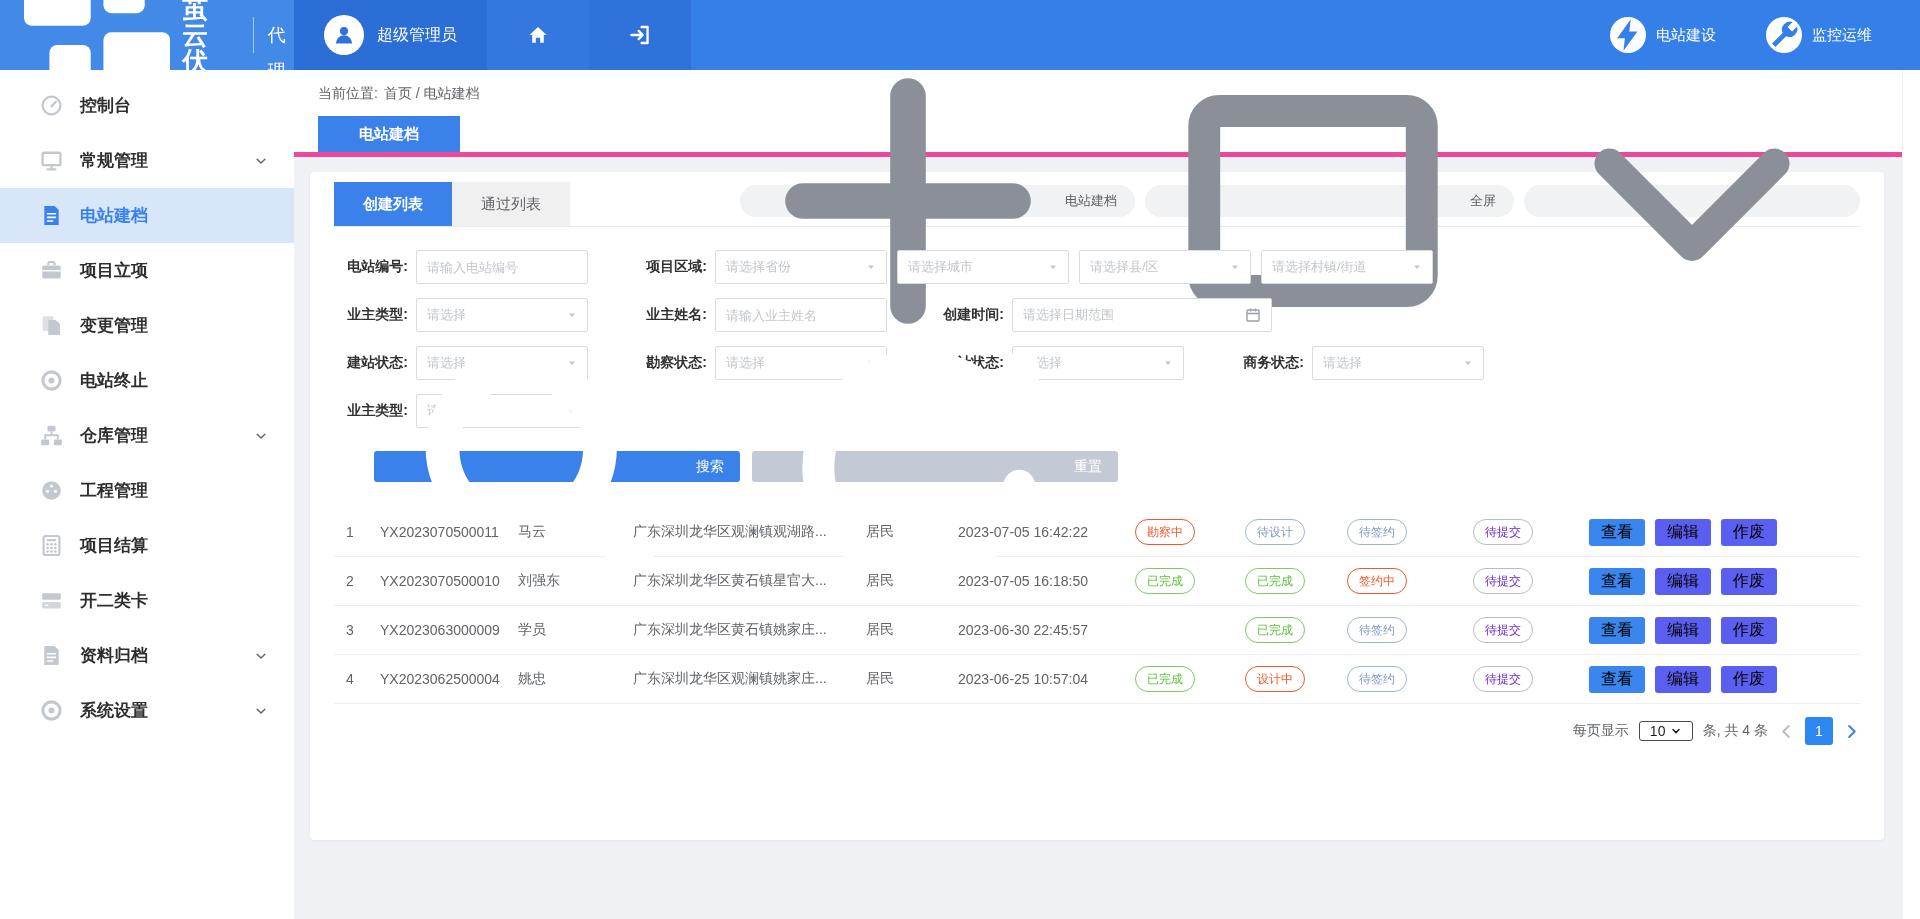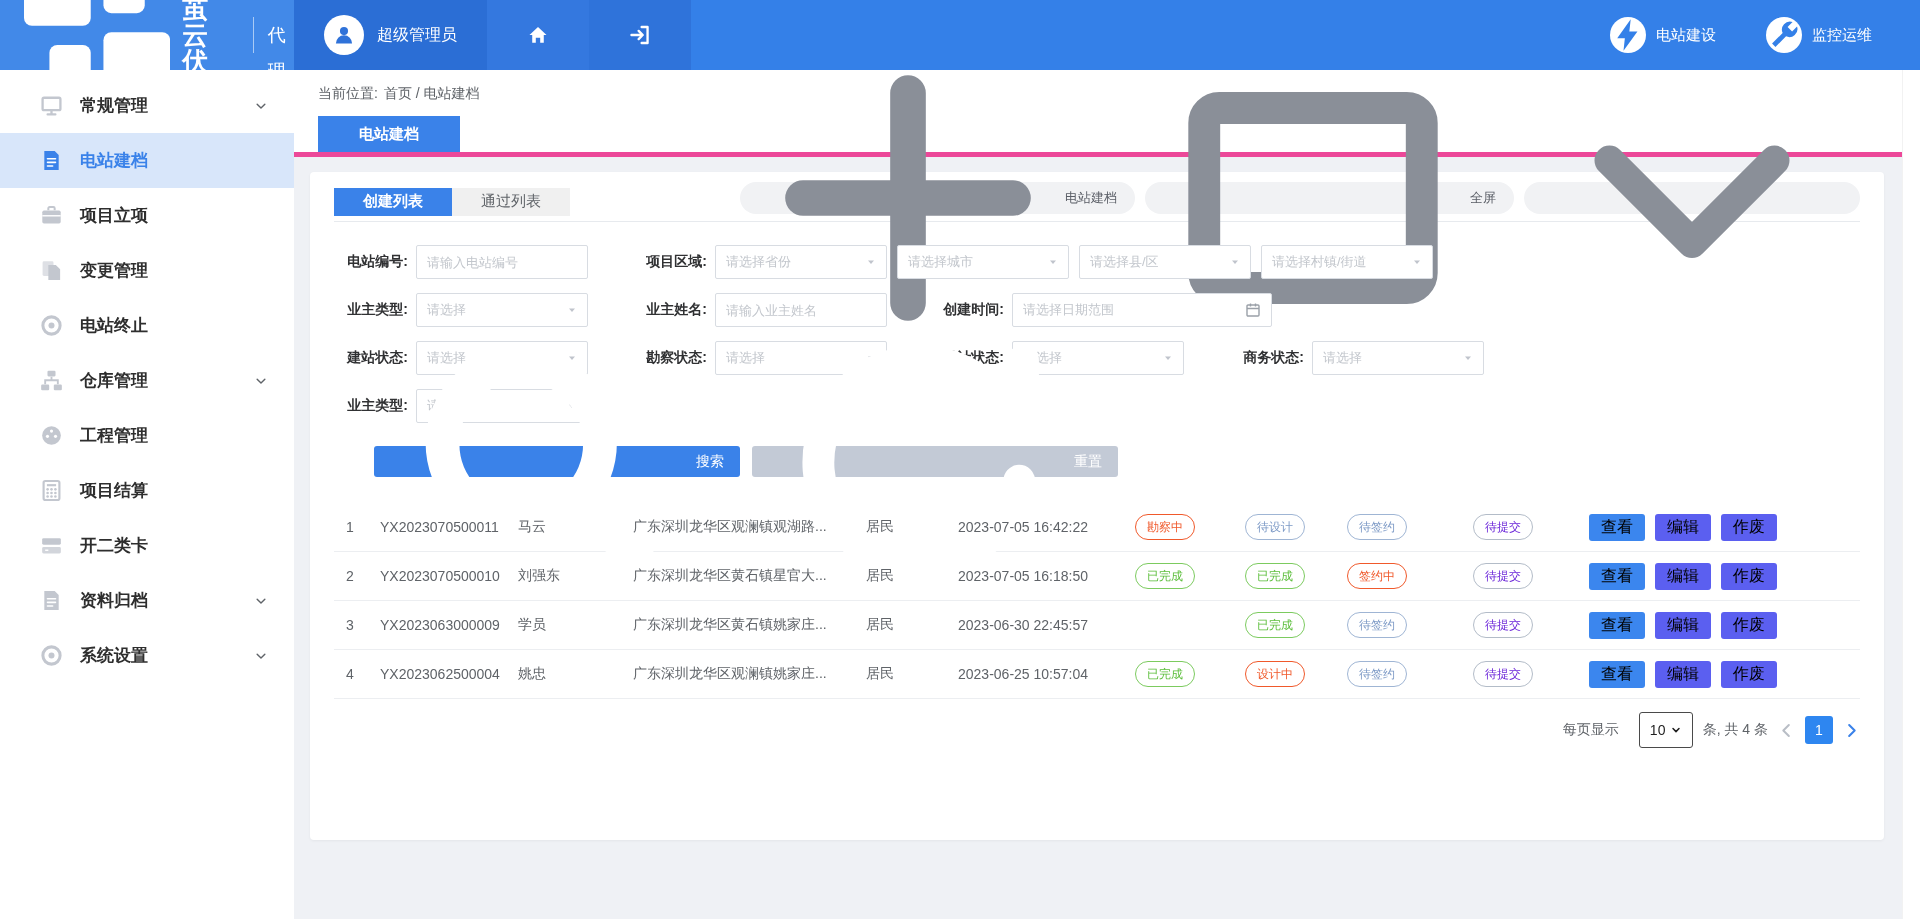--- a/index.html
+++ b/index.html
@@ -48,21 +48,21 @@
 
   .white-head { background:#fff; border-bottom:5px solid #ec4899; padding:15px 0 0 24px; }
   .breadcrumb { font-size:14px; color:#5F6368; display:flex; gap:6px; }
   .page-tab { margin-top:13px; width:142px; height:36px; background:#3A82E9; color:#fff;
     font-size:15px; font-weight:bold; display:flex; align-items:center; justify-content:center; cursor:pointer; }
 
   
   .card { margin:15px 18px 0 16px; background:#fff; border-radius:4px; height:668px;
     padding:10px 24px 0; box-shadow:0 1px 3px rgba(0,0,0,.05); }
   .card-top { display:flex; align-items:center; border-bottom:1px solid #E7EAEE; }
-  .ltab { height:28px; min-width:118px; padding:0 24px; display:flex; align-items:center;
+  .ltab { height:44px; min-width:118px; padding:0 24px; display:flex; align-items:center;
     justify-content:center; font-size:15px; cursor:pointer; }
   .ltab.active { background:#3A82E9; color:#fff; font-weight:bold; }
   .ltab.plain { background:#F0F0F0; color:#5F6368; }
   .card-tools { margin-left:auto; display:flex; gap:10px; align-items:center; padding-bottom:7px; }
   .pillbtn { height:32px; border-radius:16px; background:#F1F2F4; border:none; display:flex;
     align-items:center; gap:7px; padding:0 18px; font-size:13px; color:#5A5E66; cursor:pointer; }
   .pillbtn svg { width:14px; height:14px; color:#8A8F98; }
 
   
   .filters { margin-top:22px; }
@@ -108,22 +108,22 @@
   .pill-blue   { color:#7D9AC6; border-color:#9FB5D4; }
   .pill-gray   { color:#6d28d9; border-color:#B3BCC8; }
   .op { width:56px; height:27px; border:none; border-radius:3px; color:#000000; font-size:16px;
     cursor:pointer; margin-right:6px; }
   .op-view { background:#3B86EE; }
   .op-edit,.op-void { background:#5B5FF0; }
 
   
   .pagination { display:flex; align-items:center; justify-content:flex-end; margin-top:13px;
     font-size:14px; color:#5F6368; gap:10px; }
-  .psize { width:54px; height:36px; border:1px solid #4A4A4A; border-radius:3px; display:flex;
-    align-items:center; justify-content:center; gap:6px; color:#1F1F1F; cursor:pointer; background:#fff;margin-left:10px; }
+  .psize { width:54px; height:20px; border:1px solid #4A4A4A; border-radius:3px; display:flex;
+    align-items:center; justify-content:center; gap:6px; color:#1F1F1F; cursor:pointer; background:#fff; }
   .psize svg { width:10px; height:10px; }
   .pchev { width:17px; height:17px; color:#B9BEC6; cursor:pointer; background:none; border:none; padding:0; }
   .pchev svg { width:100%; height:100%; }
   .pchev.next { color:#3A82E9; }
   .pcur { width:28px; height:28px; border-radius:3px; background:#2E86F0; color:#fff; border:none;
     display:flex; align-items:center; justify-content:center; font-size:14px; cursor:pointer; }
 </style>
 </head>
 <body>
 
@@ -194,20 +194,29 @@
     </div>
   </div>
 </header>
 
 <div class="layout">
 
   <aside class="sidebar">
     <div class="side-item">
       <span class="side-icon" style="display: inline-flex;">
           <svg viewBox="0 0 16 16" fill="none" stroke="currentColor" stroke-width="1.6" stroke-linecap="round" style="width: 100%; height: 100%; display: block;">
+            <circle cx="8" cy="8" r="6.2"></circle>
+            <path d="M8 8.6 11 5.4"></path>
+          </svg>
+        </span>
+      <span class="side-label">控制台</span>
+    </div>
+    <div class="side-item">
+      <span class="side-icon" style="display: inline-flex;">
+          <svg viewBox="0 0 16 16" fill="none" stroke="currentColor" stroke-width="1.6" stroke-linecap="round" style="width: 100%; height: 100%; display: block;">
             <rect x="1.8" y="2.6" width="12.4" height="8.6" rx="1"></rect>
             <path d="M8 11.4v2.4M5.3 14.2h5.4"></path>
           </svg>
         </span>
       <span class="side-label">常规管理</span>
       <span class="side-chevron" style="display: inline-flex;">
           <svg viewBox="0 0 16 16" fill="none" stroke="currentColor" stroke-width="1.6" stroke-linecap="round" stroke-linejoin="round" style="width: 100%; height: 100%; display: block;">
             <path d="M3.6 6 8 10.4 12.4 6"></path>
           </svg>
         </span>

